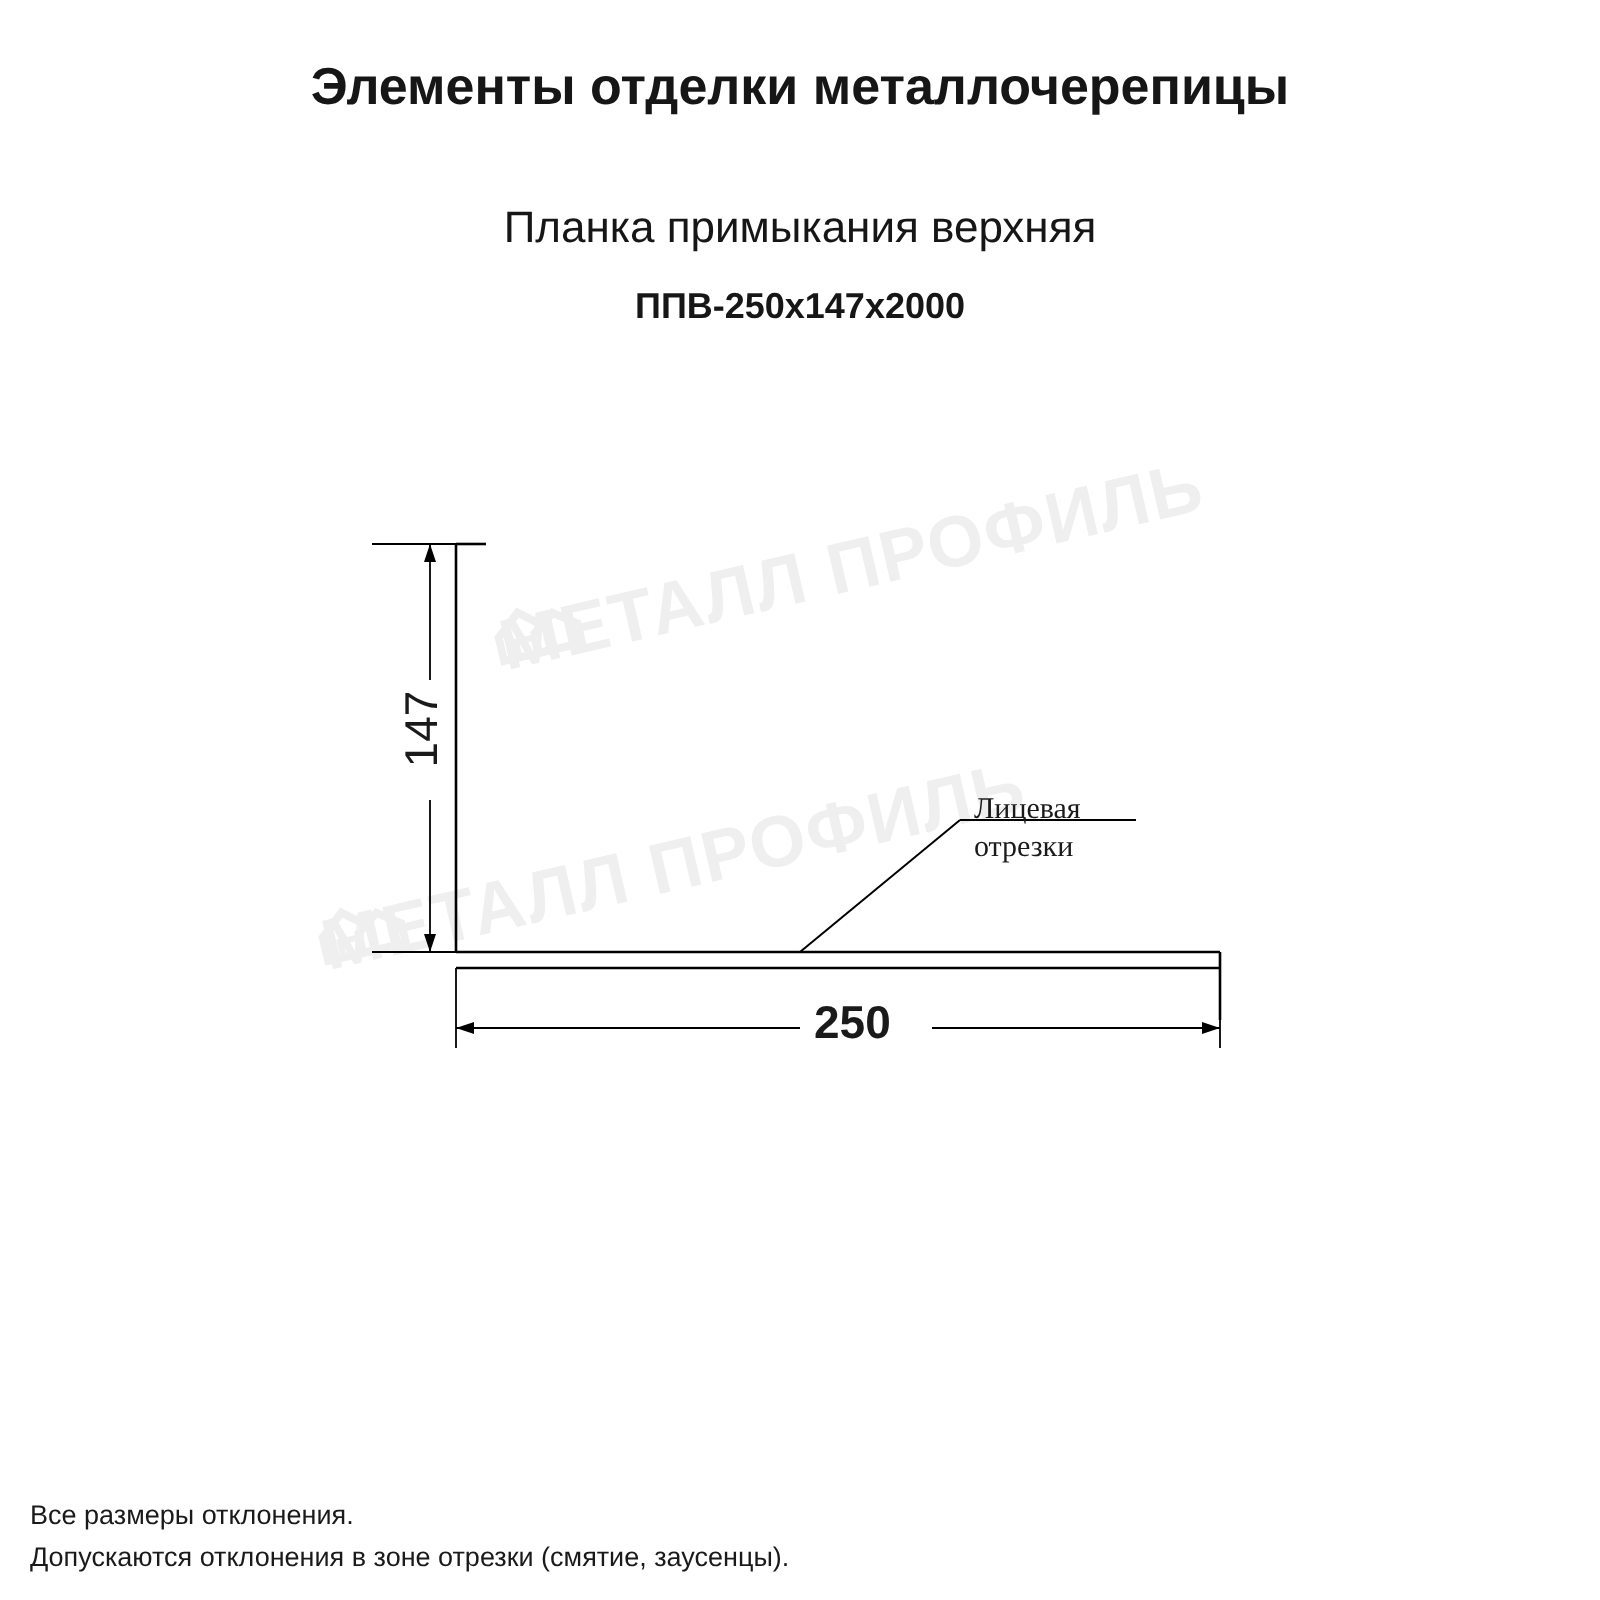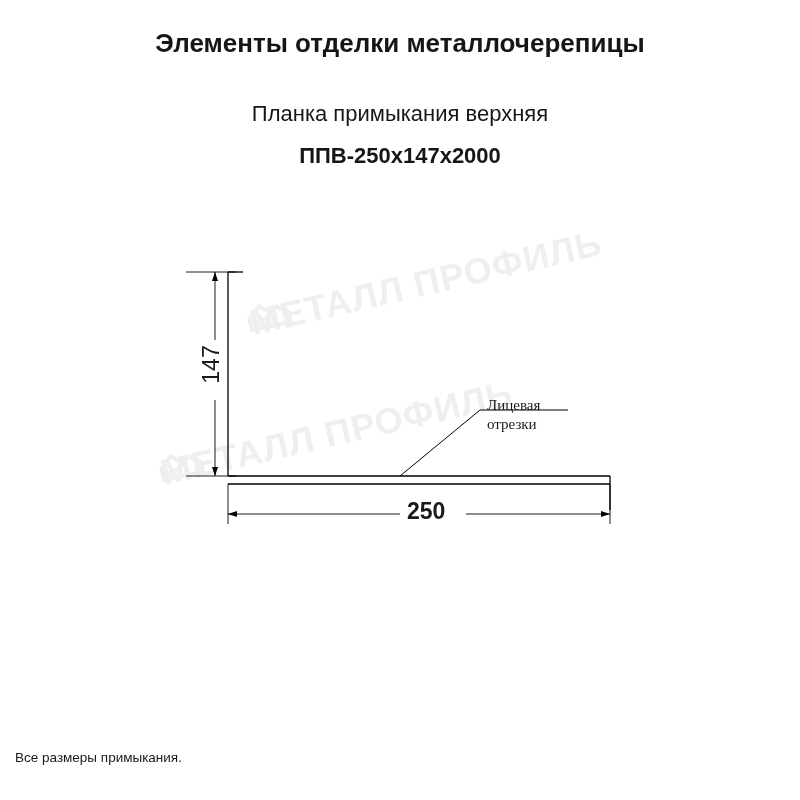--- a/index.html
+++ b/index.html
@@ -44,21 +44,21 @@
     font-size: 22px;
     font-weight: normal;
     color: #161616;
   }
   .title-code {
     position: absolute;
     left: 0;
     top: 143px;
     width: 800px;
     text-align: center;
-    font-size: 22px;
+    font-size: 18px;
     font-weight: bold;
     color: #161616;
   }
 
   
   .wm {
     position: absolute;
     color: #efefef;
     font-weight: bold;
     white-space: nowrap;
@@ -199,16 +199,17 @@
 
   <div class="dim-label dim-147">147</div>
   <div class="dim-label dim-250">250</div>
 
   <div class="lead-label">
     <div>Лицевая</div>
     <div>отрезки</div>
   </div>
 
   <div class="footer">
-    <div>Все размеры примыкания.</div>
+    <div>Все размеры отклонения.</div>
+    <div>Допускаются отклонения в зоне отрезки (смятие, заусенцы).</div>
   </div>
 
 </div>
 
 </body></html>

